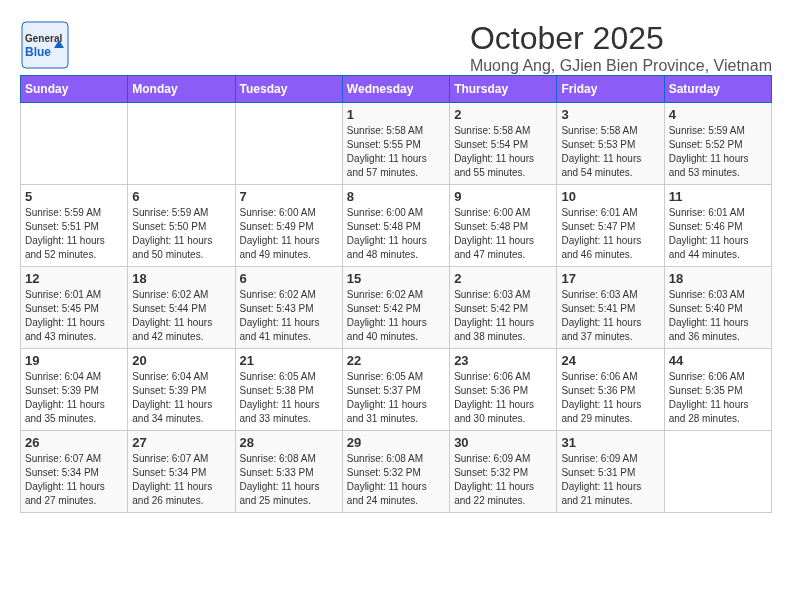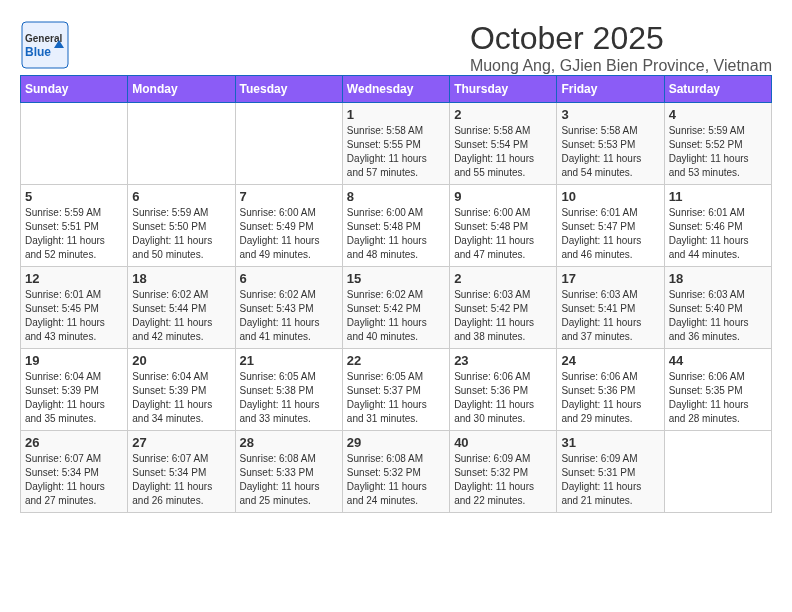--- a/index.html
+++ b/index.html
@@ -226,21 +226,21 @@
         </td>
         <td>
           <span class="day-number">28</span>
           <div class="day-info">Sunrise: 6:08 AM<br>Sunset: 5:33 PM<br>Daylight: 11 hours<br>and 25 minutes.</div>
         </td>
         <td>
           <span class="day-number">29</span>
           <div class="day-info">Sunrise: 6:08 AM<br>Sunset: 5:32 PM<br>Daylight: 11 hours<br>and 24 minutes.</div>
         </td>
         <td>
-          <span class="day-number">40</span>
+          <span class="day-number">30</span>
           <div class="day-info">Sunrise: 6:09 AM<br>Sunset: 5:32 PM<br>Daylight: 11 hours<br>and 22 minutes.</div>
         </td>
         <td>
           <span class="day-number">31</span>
           <div class="day-info">Sunrise: 6:09 AM<br>Sunset: 5:31 PM<br>Daylight: 11 hours<br>and 21 minutes.</div>
         </td>
         <td class="empty-cell"></td>
       </tr>
     </tbody>
 </table>

